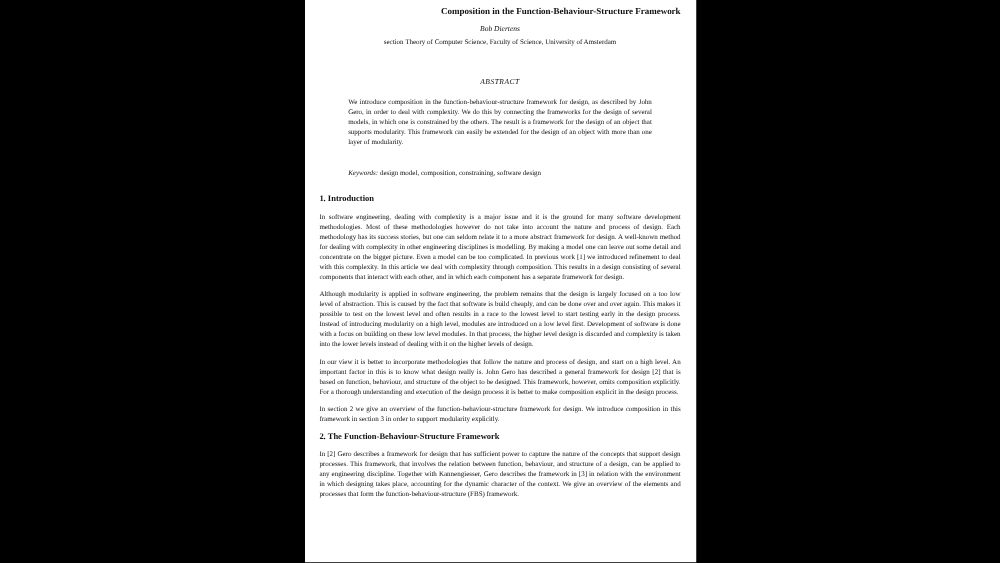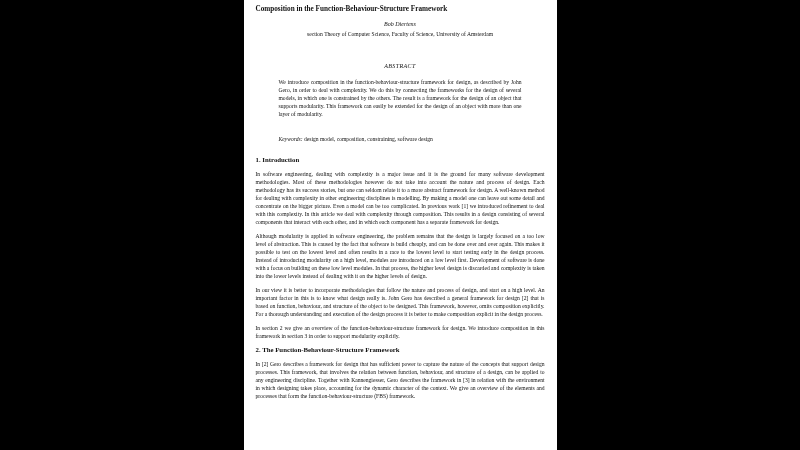--- a/index.html
+++ b/index.html
@@ -18,21 +18,21 @@
   .page {
     width: 313px; height: 450px;
     background: #fff;
     color: #111;
     padding: 5px 12px 0 12px;
     overflow: hidden;
   }
   .title {
     font-size: 7.2px;
     font-weight: 700;
-    text-align: left;
+    text-align: right;
     margin-bottom: 7px;
     line-height: 1.2;
   }
   .author {
     font-size: 6px;
     font-style: italic;
     text-align: center;
     margin-bottom: 4px;
   }
   .affiliation {

